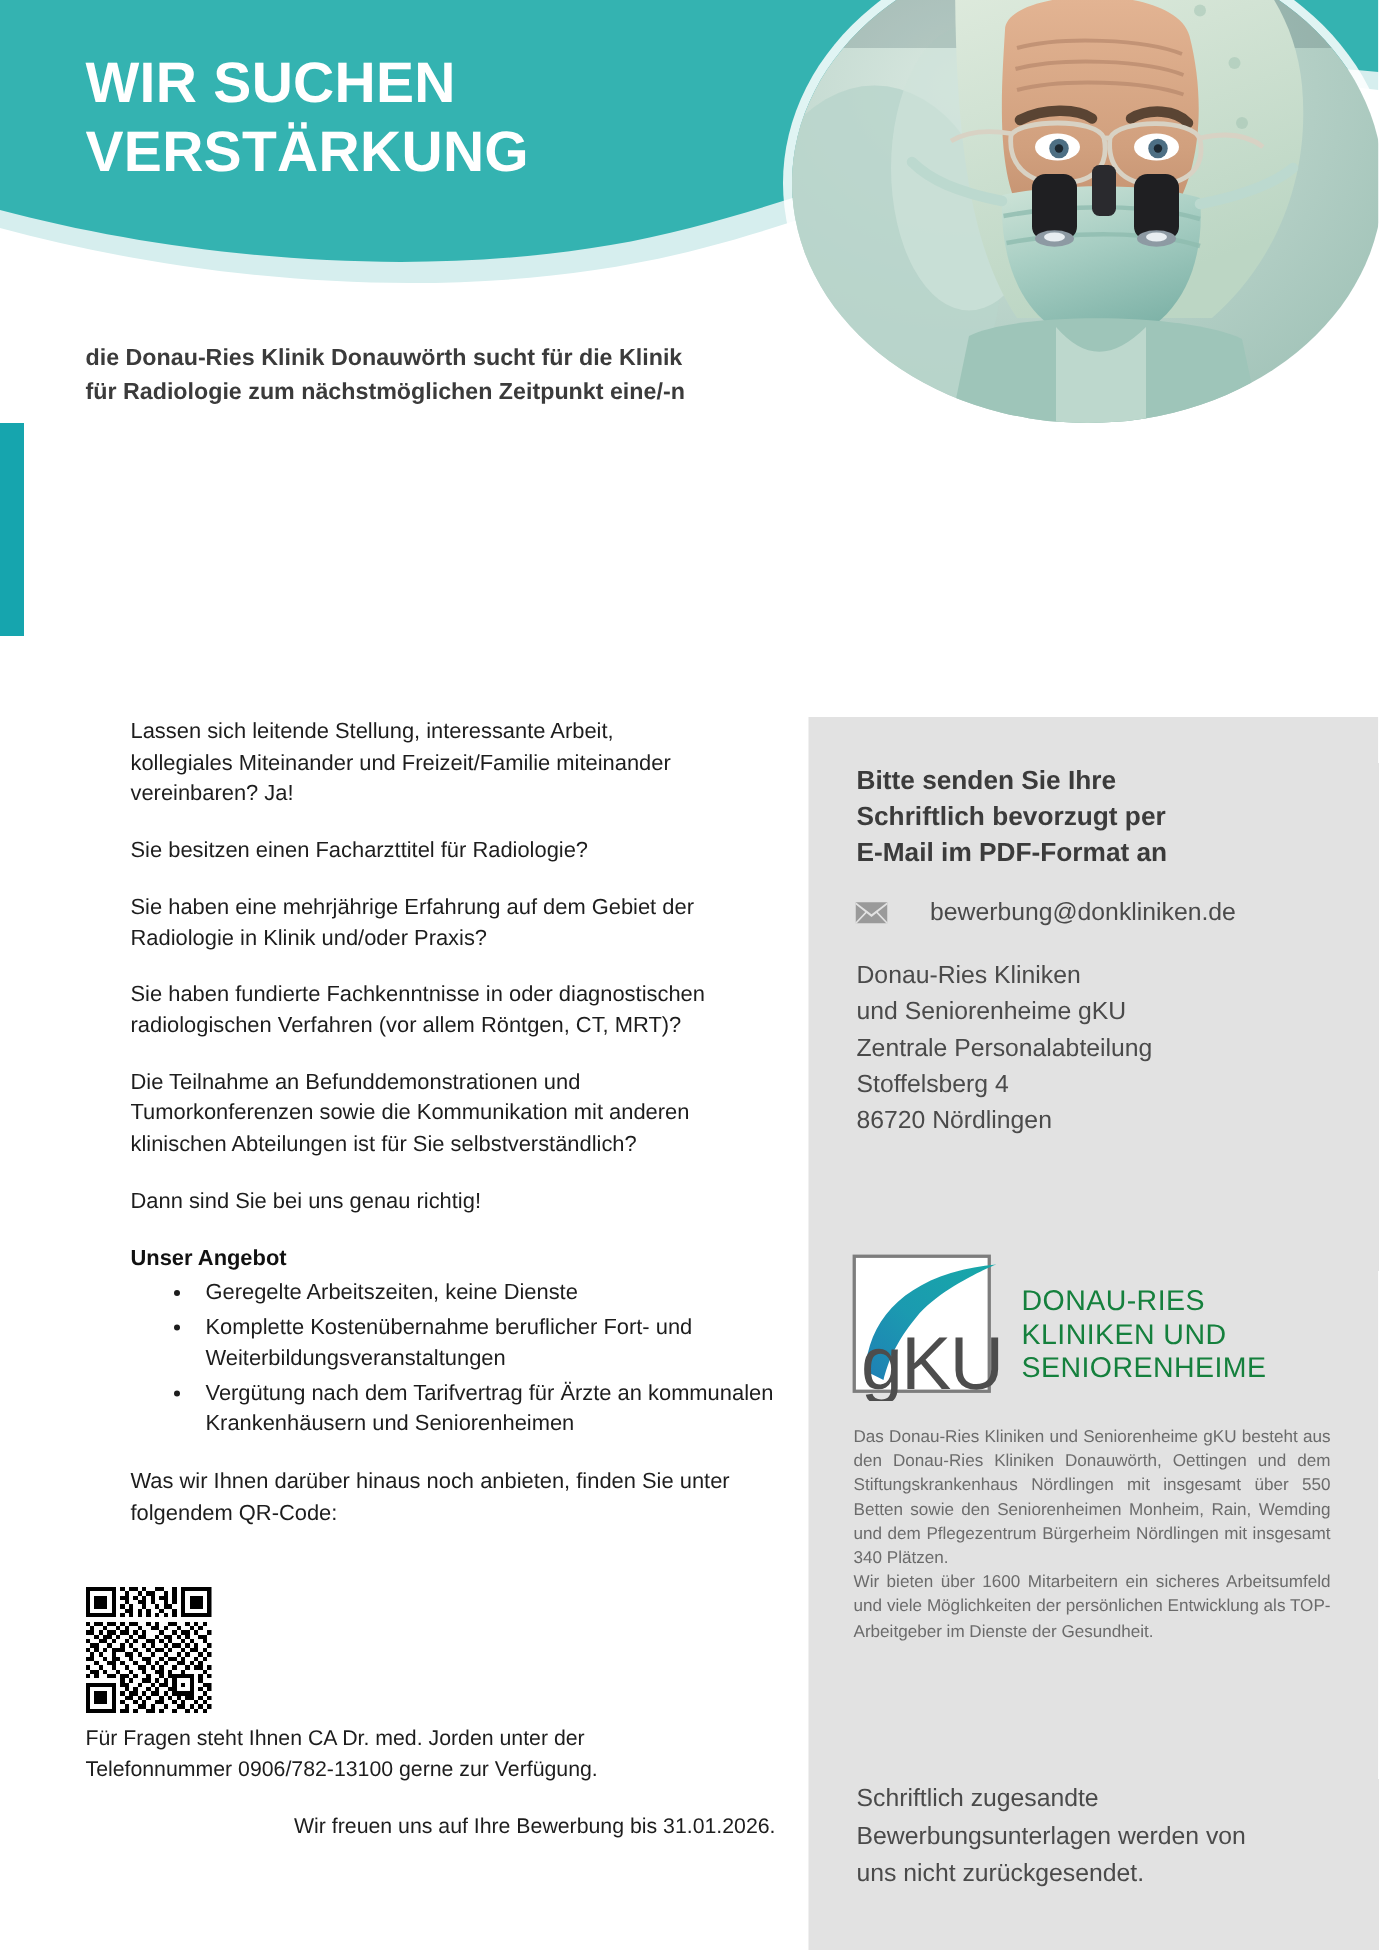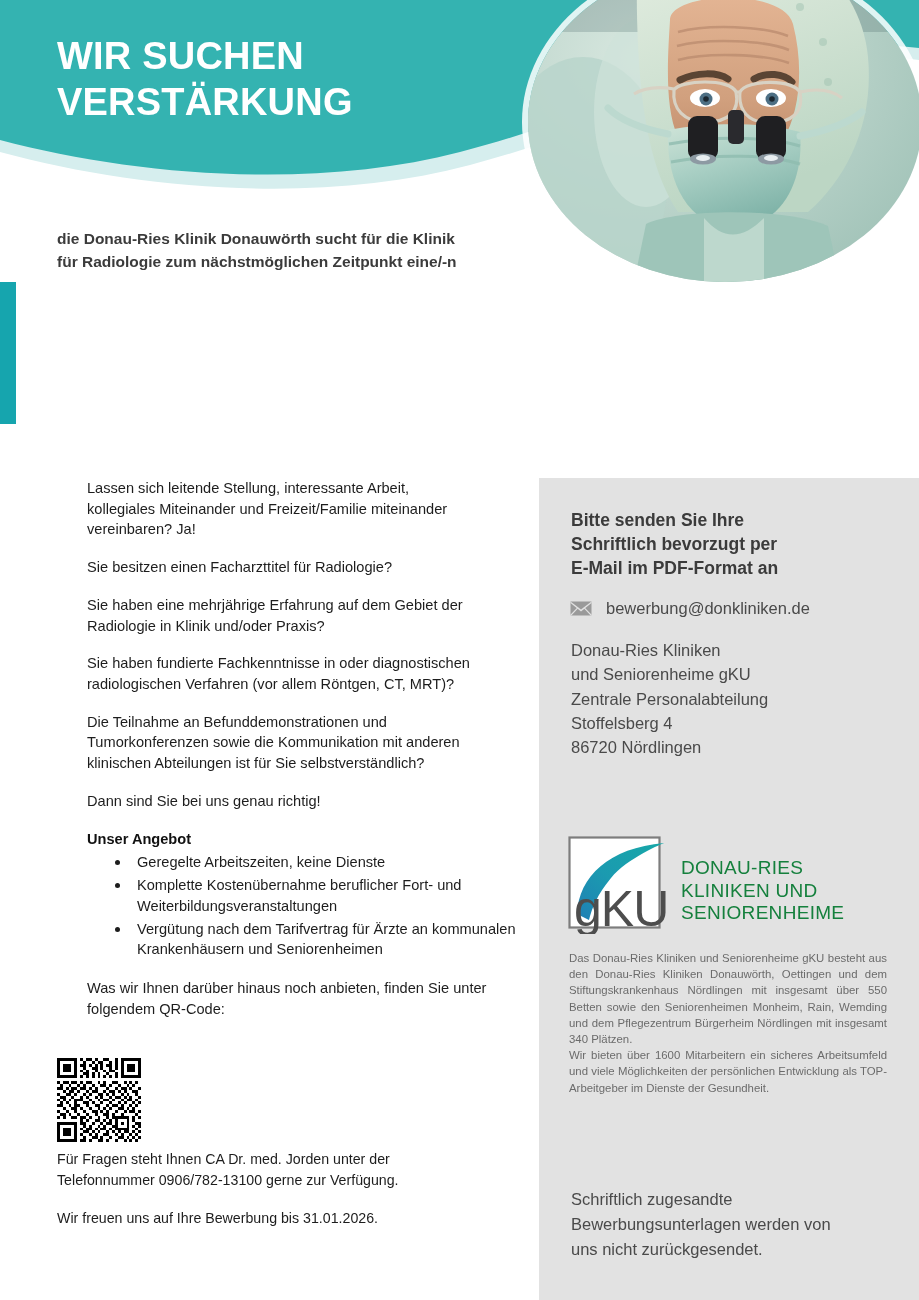--- a/index.html
+++ b/index.html
@@ -168,20 +168,21 @@
   }
   .closing-note {
     position: absolute;
     left: 57px;
     top: 1208px;
     width: 460px;
     z-index: 5;
     font-size: 14.2px;
     line-height: 1.45;
     color: #1d1d1d;
+    text-align: right;
   }
 
   
   .sidebar {
     position: absolute;
     left: 539px;
     top: 478px;
     width: 380px;
     height: 822px;
     background: #e2e2e2;
@@ -199,21 +200,21 @@
     line-height: 1.38;
     white-space: pre-line;
   }
   .email-row {
     position: absolute;
     left: 570px;
     top: 600px;
     z-index: 5;
     display: flex;
     align-items: center;
-    gap: 14px;
+    gap: 28px;
   }
   .envelope-icon {
     width: 22px;
     height: 15px;
     flex: none;
     display: block;
   }
   .email-text {
     font-size: 16.5px;
     color: #4a4a4a;

